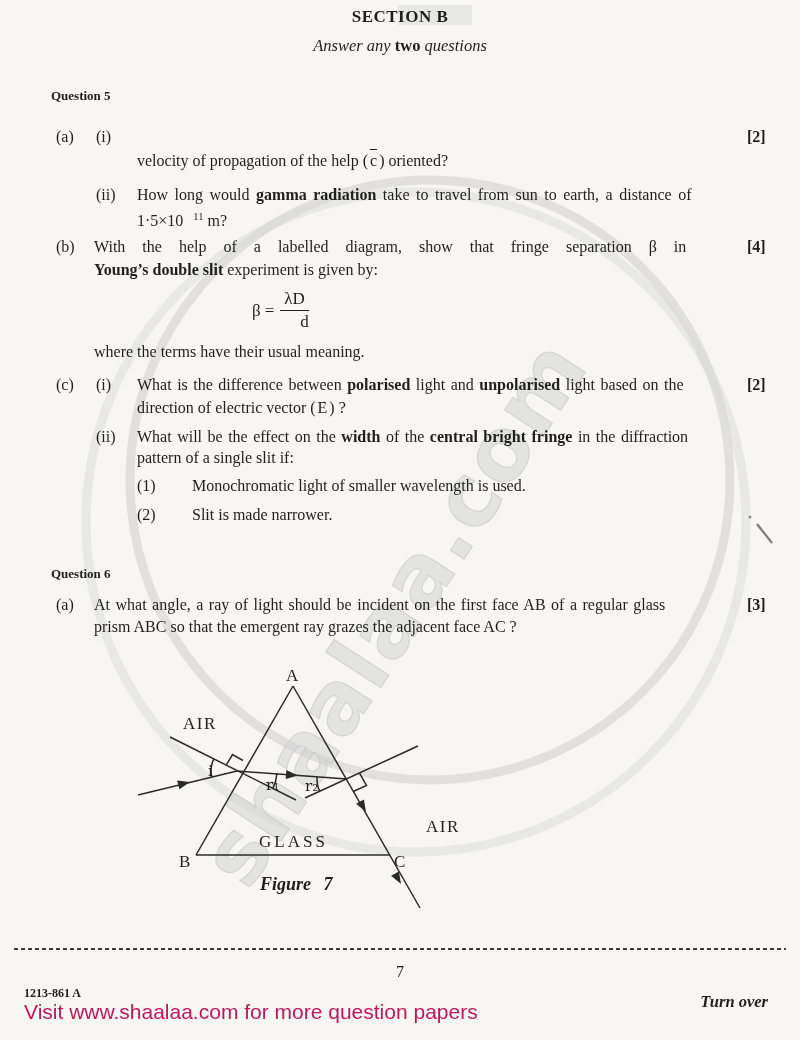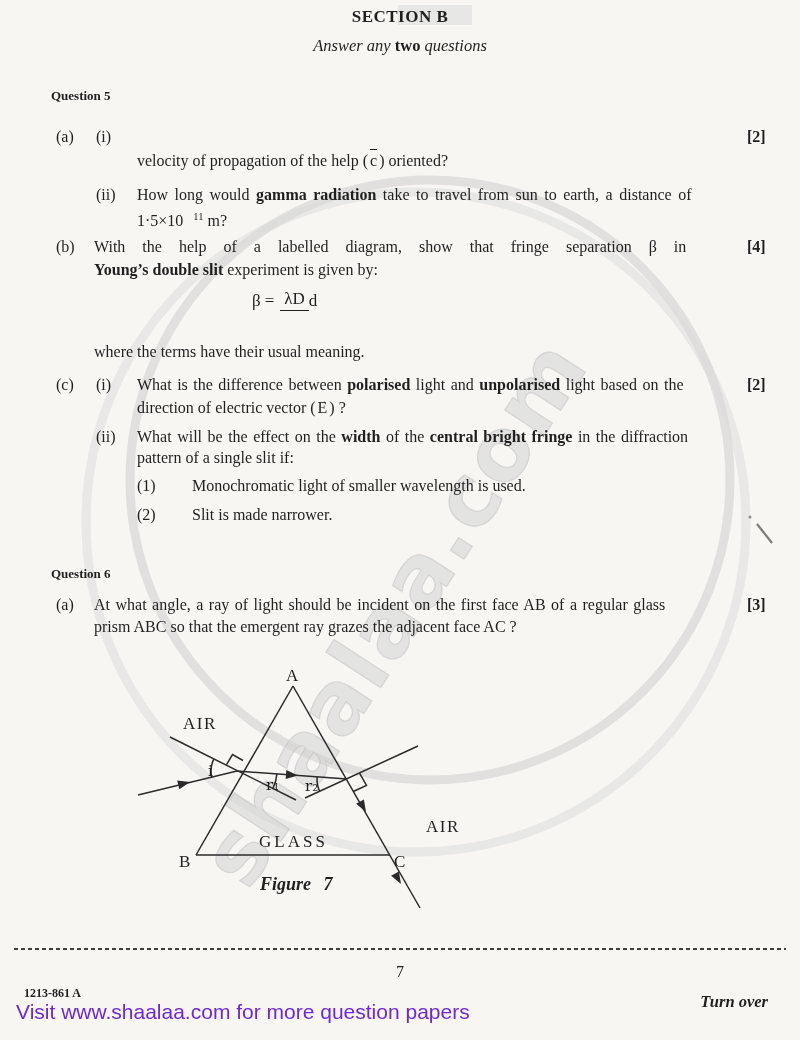--- a/index.html
+++ b/index.html
@@ -31,39 +31,39 @@
   .vec{display:inline-block;position:relative;padding:0 2px;}
   .vec::after{content:"\2192";position:absolute;left:0;right:0;top:-0.72em;text-align:center;font-size:0.62em;}
   .bar{display:inline-block;position:relative;padding:0 2px;}
   .bar::after{content:"";position:absolute;left:2px;right:2px;top:-1px;border-top:1.4px solid #1f1f1f;}
   .ws1{word-spacing:1.5px;}
   .ws2{word-spacing:2.5px;}
   .ws13{word-spacing:13px;}
   .nowrap{white-space:nowrap;}
   .formula{position:absolute;left:252px;top:290px;display:flex;align-items:center;font-size:17px;line-height:18px;}
   .formula .eq{padding:0 6px 0 4px;}
-  .frac{display:inline-flex;flex-direction:row;text-align:left;}
+  .frac{display:inline-flex;flex-direction:column;text-align:right;}
   .frac .num{border-bottom:1.5px solid #1f1f1f;padding:0 4px 2px;}
   .frac .den{padding-top:2px;}
   .figure-svg{position:absolute;left:118px;top:656px;}
   .fig-lines line,.fig-lines polyline,.fig-lines path{stroke:#2a2a2a;stroke-width:1.5;fill:none;}
   .fig-lines polygon{fill:#2a2a2a;stroke:none;}
   text{fill:#1f1f1f;}
   .fig-label{font-family:"Liberation Serif","DejaVu Serif",serif;font-size:17px;}
   .fig-label-sp{font-family:"Liberation Serif","DejaVu Serif",serif;font-size:17px;letter-spacing:3px;}
   .fig-air{font-family:"Liberation Serif","DejaVu Serif",serif;font-size:17px;letter-spacing:1.5px;}
   .fig-angle{font-family:"DejaVu Serif","DejaVu Sans",serif;font-size:15px;}
   .fig-caption{font-family:"Liberation Serif","DejaVu Serif",serif;font-size:18px;font-weight:bold;font-style:italic;word-spacing:8px;}
   .dashline{position:absolute;left:14px;top:948px;width:772px;height:2px;
     background:repeating-linear-gradient(90deg,#3d3d3d 0 4px,transparent 4px 7px);}
   .pagenum{position:absolute;left:0;top:963px;width:800px;text-align:center;font-size:16px;}
   .papercode{position:absolute;left:24px;top:986px;font-weight:bold;font-size:12px;}
   .turnover{position:absolute;right:28px;top:992px;font-weight:bold;font-size:16.5px;font-style:italic;}
-  .banner{position:absolute;left:16px;top:1000px;font-family:"Liberation Sans","DejaVu Sans",sans-serif;
-    font-size:21px;color:#6d28d9;}
+  .banner{position:absolute;left:24px;top:1000px;font-family:"Liberation Sans","DejaVu Sans",sans-serif;
+    font-size:21px;color:#be185d;}
   .wm-text{font-family:"DejaVu Sans",sans-serif;font-weight:bold;font-size:86px;letter-spacing:2px;
     fill:#d4d4d4;fill-opacity:.55;stroke:#c0c0c0;stroke-opacity:.5;stroke-width:1.2;}
 </style>
 </head>
 <body>
 
 <svg id="wm" width="800" height="1040" viewBox="0 0 800 1040">
   <circle cx="430" cy="480" r="300" fill="none" stroke="#d2d2d2" stroke-width="9" opacity="0.6"></circle>
   <circle cx="416" cy="522" r="330" fill="none" stroke="#dadada" stroke-width="9" opacity="0.5"></circle>
   <text class="wm-text" transform="translate(248 892) rotate(-57)">shaalaa.com</text>

